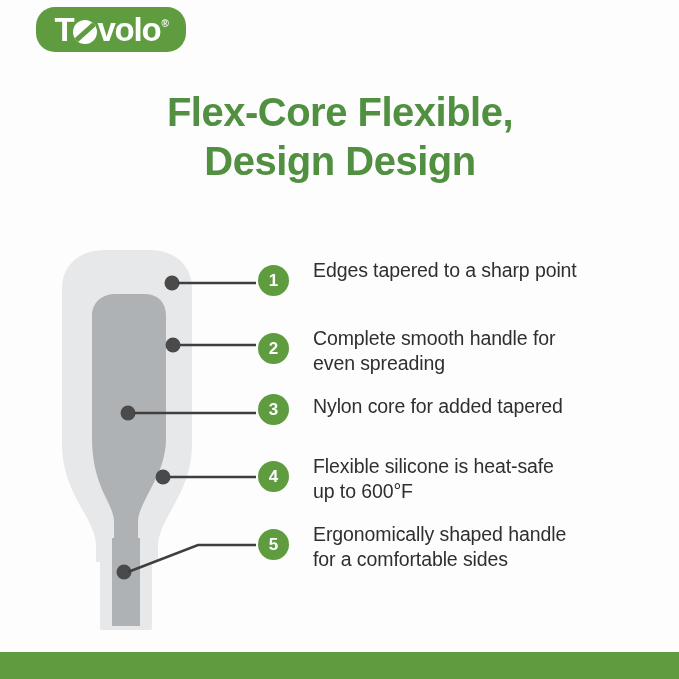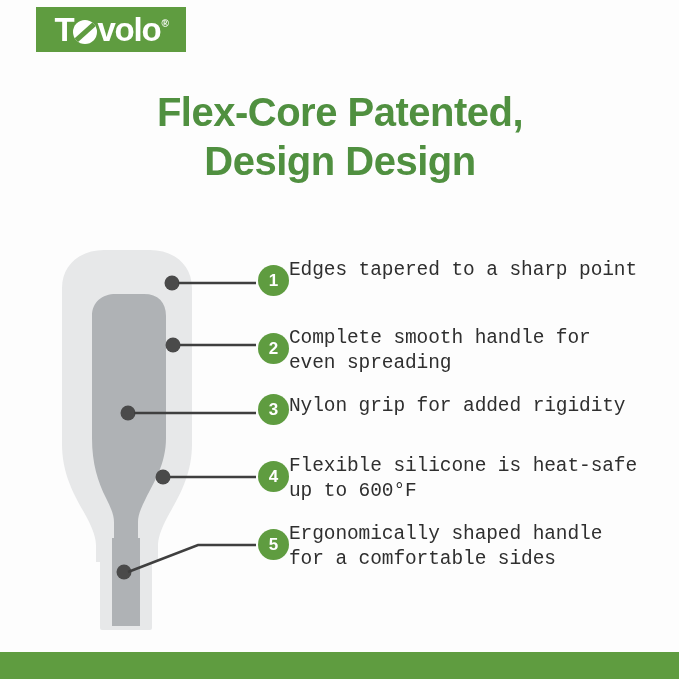--- a/index.html
+++ b/index.html
@@ -14,21 +14,21 @@
     width:679px; height:679px;
     background:#fdfdfd;
   }
 
   
   #logo-box {
     position:absolute;
     left:36px; top:7px;
     width:150px; height:45px;
     background:#5f9c40;
-    display:flex; align-items:center; justify-content:center;
+    display:flex; align-items:center; justify-content:center;border-radius:19px;
   }
   #logo-wordmark {
     position:relative;
     color:#ffffff;
     font-size:33px;
     font-weight:bold;
     letter-spacing:-1.2px;
     line-height:1;
     font-family:"Liberation Sans", sans-serif;
     white-space:nowrap;
@@ -113,25 +113,26 @@
     font-size:17px;
     font-weight:bold;
     display:flex;
     align-items:center;
     justify-content:center;
     font-family:"Liberation Sans", sans-serif;
     line-height:1;
   }
   .feature-text {
     flex:1 1 auto;
+    margin-left:24px;
     color:#2f2f2f;
     font-size:19.5px;
     line-height:1.30;
     letter-spacing:-0.1px;
-    font-family:Liberation Mono, monospace;
+    font-family:Liberation Sans, sans-serif;
   }
   .feature-row.r1 { top:0px; }
   .feature-row.r2 { top:68px; }
   .feature-row.r3 { top:136px; }
   .feature-row.r4 { top:196px; }
   .feature-row.r5 { top:264px; }
   .feature-row.r1 .feature-badge { margin-top:7px; }
   .feature-row.r2 .feature-badge { margin-top:7px; }
   .feature-row.r3 .feature-badge { margin-top:0px; }
   .feature-row.r4 .feature-badge { margin-top:7px; }
@@ -150,21 +151,21 @@
 
 <div id="page">
 
   <div id="logo-box">
     <div id="logo-wordmark">
       <span class="lw-pre">T</span><span id="logo-scoop"></span><span class="lw-post">volo</span><span id="logo-reg">®</span>
     </div>
   </div>
 
   <div id="headline">
-    <span class="hl-line">Flex-Core Patented,</span>
+    <span class="hl-line">Flex-Core Flexible,</span>
     <span class="hl-line">Design Design</span>
   </div>
 
   <div id="illustration">
     <svg width="250" height="382" viewBox="0 0 250 382" xmlns="http://www.w3.org/2000/svg">
 
       <g>
         <path d="M44 40
                  C44 17 62 2 86 2
                  L132 2
@@ -229,21 +230,21 @@
       <div class="feature-badge">2</div>
       <div class="feature-text">
         <span>Complete smooth handle for</span><br>
         <span>even spreading</span>
       </div>
     </div>
 
     <div class="feature-row r3">
       <div class="feature-badge">3</div>
       <div class="feature-text">
-        <span>Nylon grip for added rigidity</span>
+        <span>Nylon core for added tapered</span>
       </div>
     </div>
 
     <div class="feature-row r4">
       <div class="feature-badge">4</div>
       <div class="feature-text">
         <span>Flexible silicone is heat-safe</span><br>
         <span>up to 600°F</span>
       </div>
     </div>

